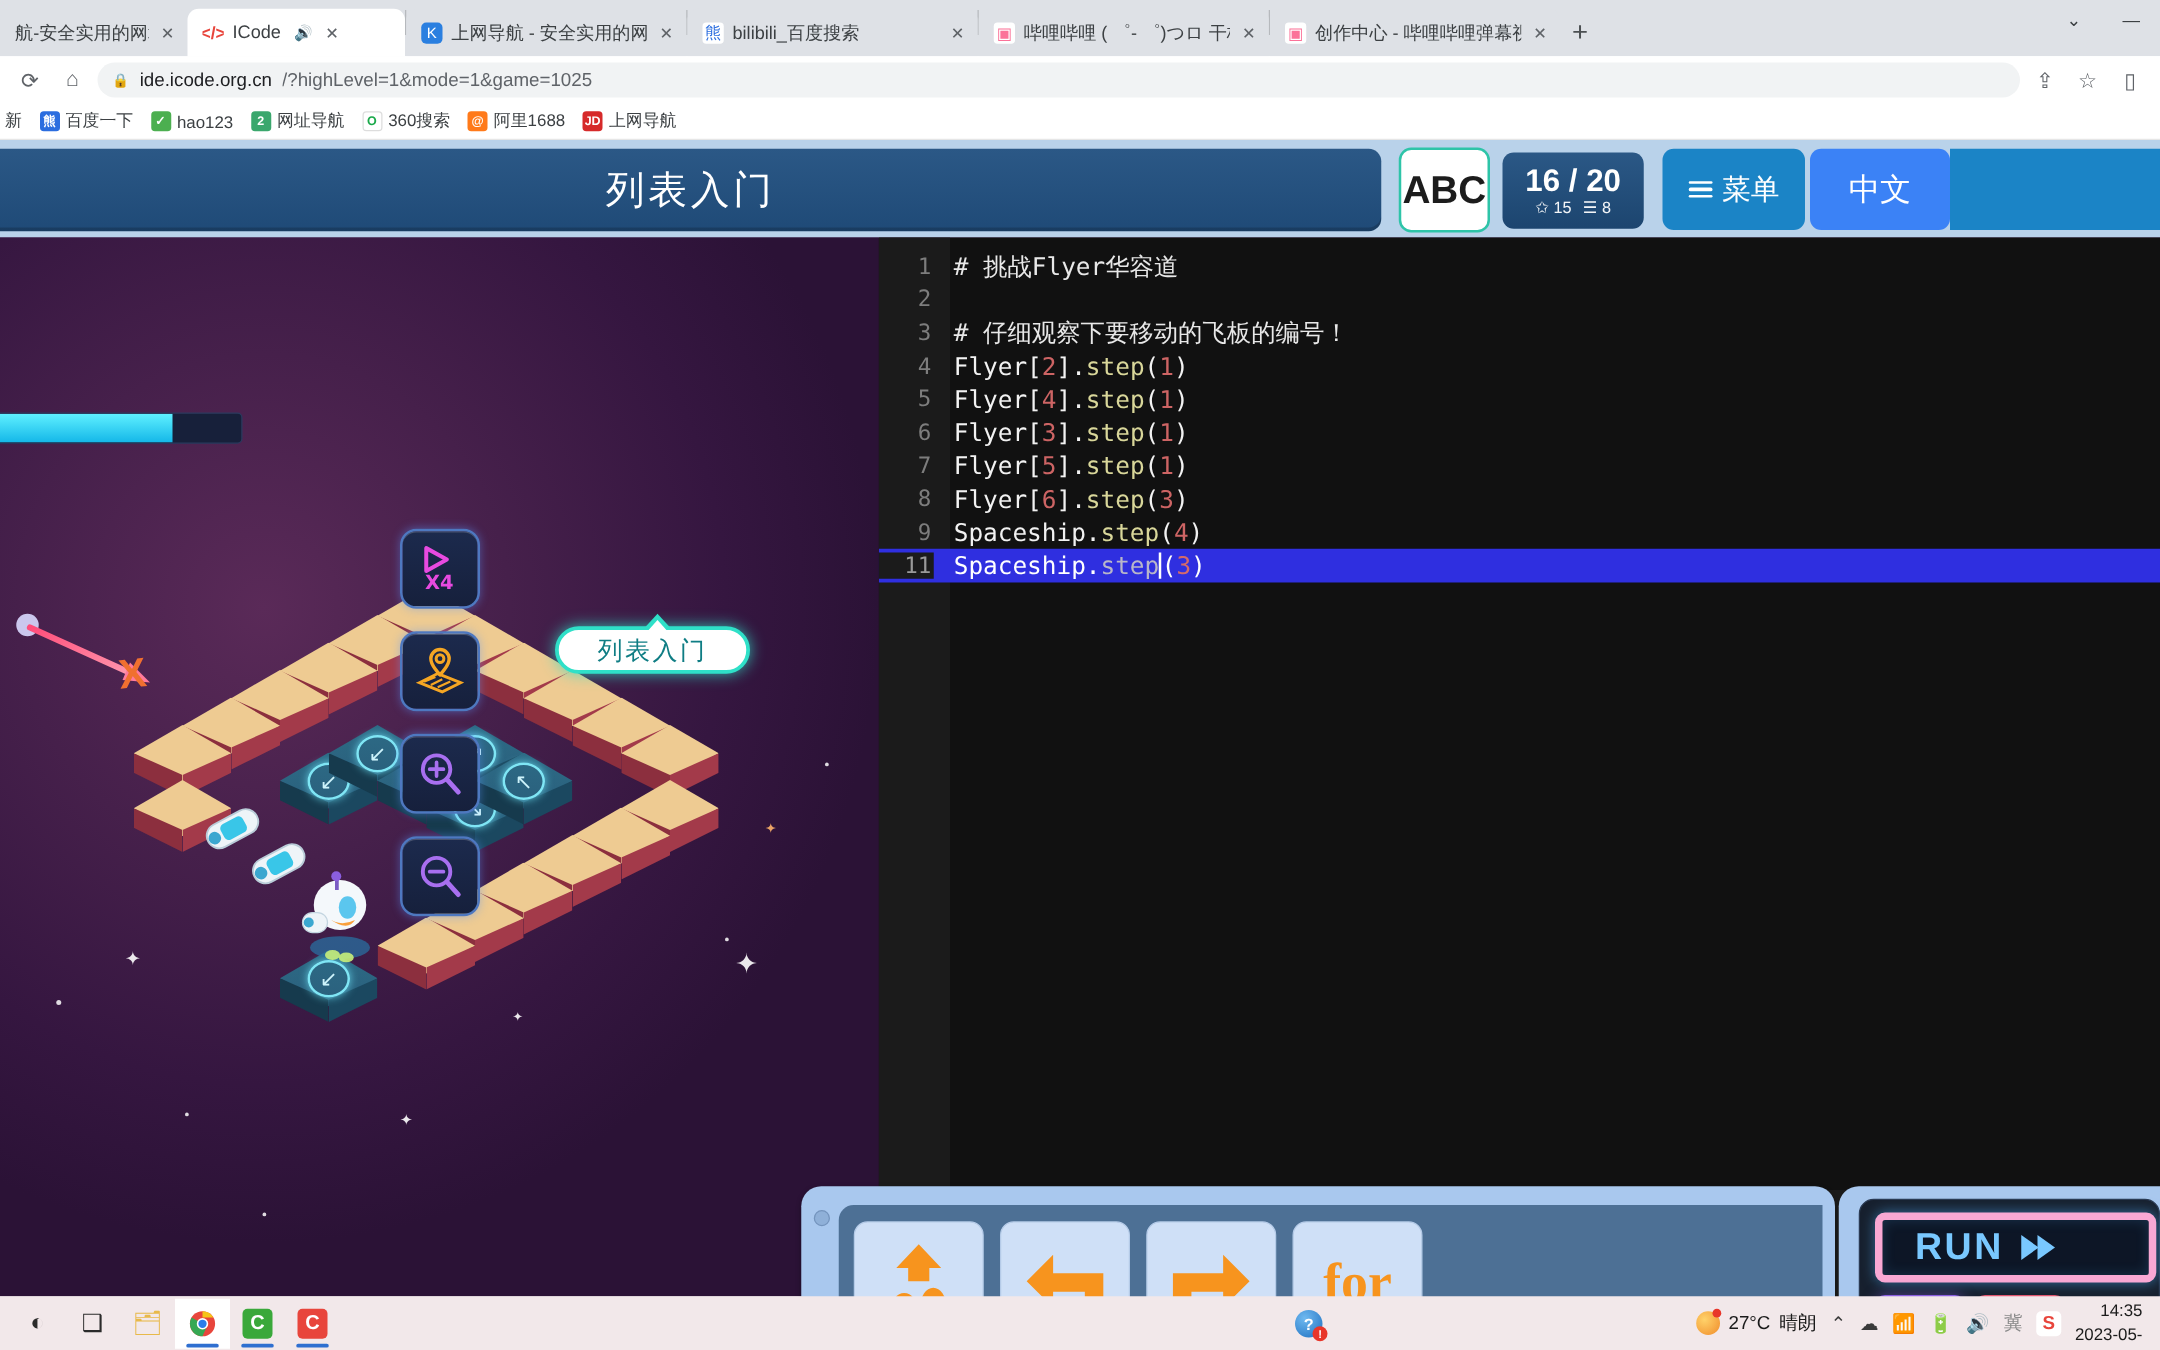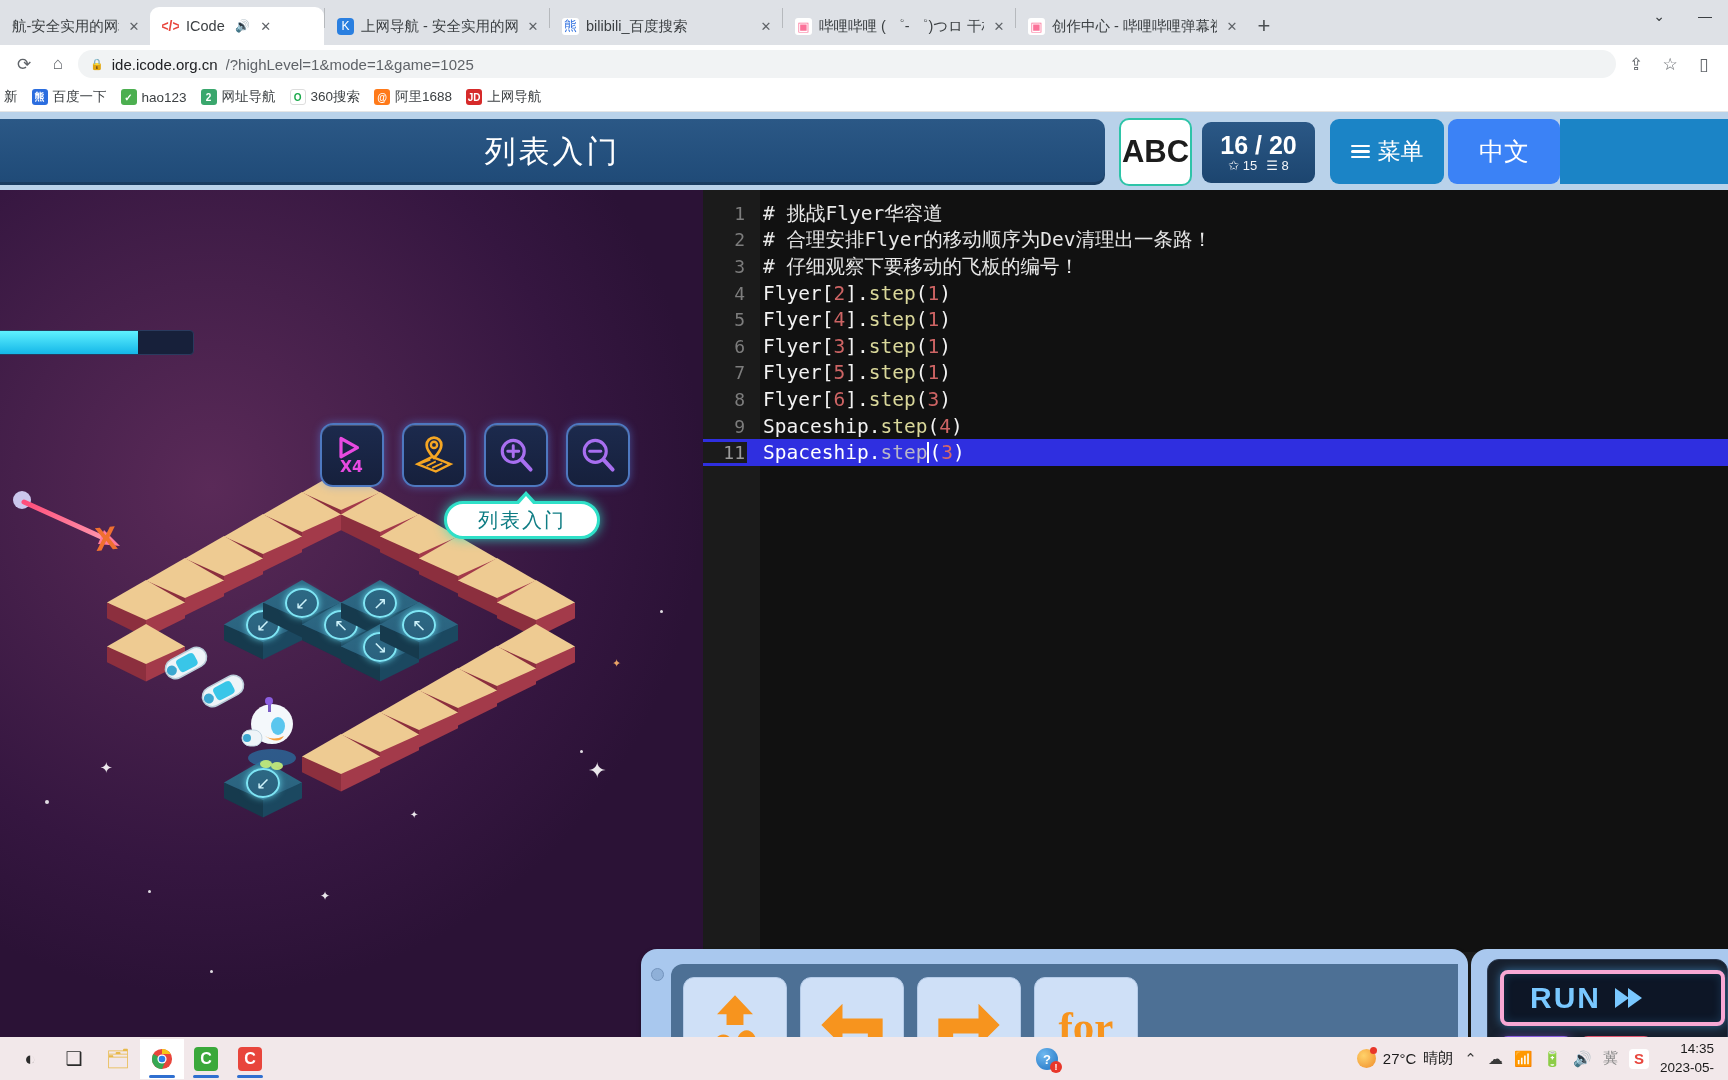--- a/index.html
+++ b/index.html
@@ -127,21 +127,21 @@
   .energybar {
     position:absolute; left:-4px; top:140px; width:198px; height:25px;
     background:#17203a; border-radius:4px; overflow:hidden;
     border:1px solid #2a3a5e;
   }
   .energybar i { display:block; height:100%; width:72%;
     background:linear-gradient(#5ff0ff,#14b7e8); }
   .redmark { position:absolute; left:95px; top:330px; color:#f07030; font-size:33px; font-weight:bold; transform:rotate(-6deg);}
   .laser { position:absolute; left:0px; top:300px; width:130px; height:60px; }
 
-  .toolbtns { position:absolute; left:320px; top:233px; display:flex; gap:18px; z-index:5;}
+  .toolbtns { position:absolute; left:320px; top:233px; display:flex; gap:18px; z-index:5;flex-direction:column;}
   .toolbtn {
     width:64px; height:64px; border-radius:13px;
     background:linear-gradient(#1c2a4d,#16203c);
     border:2px solid #4e78c0;
     box-shadow:0 0 8px rgba(90,150,255,.45), inset 0 1px 0 rgba(255,255,255,.2);
     display:flex; align-items:center; justify-content:center;
     position:relative;
   }
   .tooltip {
     position:absolute; left:444px; top:311px; z-index:6;
@@ -248,21 +248,21 @@
   .runpanel {
     position:absolute; left:768px; top:-3px; width:257px; height:163px;
     background:#a9c8ee; border-radius:16px 0 0 16px;
   }
   .runbox {
     position:absolute; left:16px; top:10px; width:241px; height:143px;
     background:#17202e; border-radius:12px; border:1px solid #2b3a52;
   }
   .runbtn {
     position:absolute; left:12px; top:10px; width:225px; height:56px;
-    background:#0d1626; border:4px solid #f9a8d4; border-radius:8px;
+    background:#0d1626; border:6px solid #f9a8d4; border-radius:8px;
     display:flex; align-items:center; gap:12px; padding-left:26px;
     color:#79c8ff; font-size:30px; font-weight:bold; letter-spacing:2px;
     box-shadow:0 0 10px rgba(74,169,240,.55), inset 0 0 10px rgba(74,169,240,.2);
   }
   .resetbtn {
     position:absolute; left:12px; top:76px; width:72px; height:58px;
     background:#0d1626; border:2px solid #8a5ee0; border-radius:8px;
     display:flex; align-items:center; justify-content:center;
     box-shadow:0 0 10px rgba(138,94,224,.5);
   }
@@ -642,21 +642,21 @@
           </svg>
         </div>
       </div>
       <div class="tooltip">列表入门</div>
     </div>
 
     <div class="editor">
       <div class="gutter"></div>
       <div class="codelines">
         <div class="cline"><span class="ln">1</span><span class="code tk-com"># 挑战Flyer华容道</span></div>
-        <div class="cline"><span class="ln">2</span><span class="code tk-com"># 合理安排Flyer的移动顺序为Dev清理出一条路！</span></div>
+        <div class="cline"><span class="ln">2</span></div>
         <div class="cline"><span class="ln">3</span><span class="code tk-com"># 仔细观察下要移动的飞板的编号！</span></div>
 
         <div class="cline"><span class="ln">4</span><span class="code"><span class="tk-id">Flyer[</span><span class="tk-num">2</span><span class="tk-id">].</span><span class="tk-fn">step</span><span class="tk-id">(</span><span class="tk-num">1</span><span class="tk-id">)</span></span></div>
 
         <div class="cline"><span class="ln">5</span><span class="code"><span class="tk-id">Flyer[</span><span class="tk-num">4</span><span class="tk-id">].</span><span class="tk-fn">step</span><span class="tk-id">(</span><span class="tk-num">1</span><span class="tk-id">)</span></span></div>
 
         <div class="cline"><span class="ln">6</span><span class="code"><span class="tk-id">Flyer[</span><span class="tk-num">3</span><span class="tk-id">].</span><span class="tk-fn">step</span><span class="tk-id">(</span><span class="tk-num">1</span><span class="tk-id">)</span></span></div>
 
         <div class="cline"><span class="ln">7</span><span class="code"><span class="tk-id">Flyer[</span><span class="tk-num">5</span><span class="tk-id">].</span><span class="tk-fn">step</span><span class="tk-id">(</span><span class="tk-num">1</span><span class="tk-id">)</span></span></div>
 

